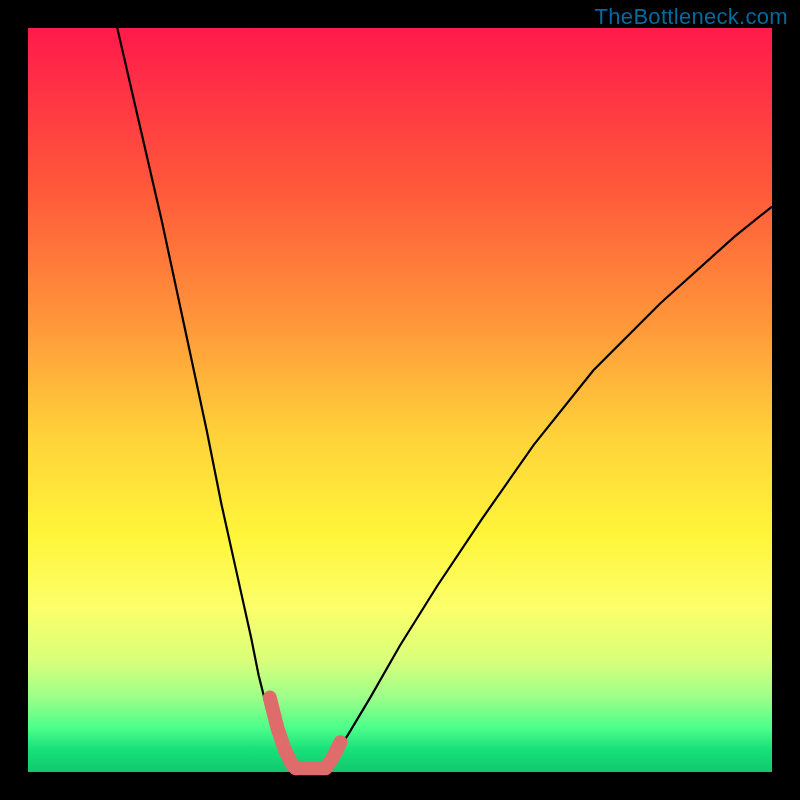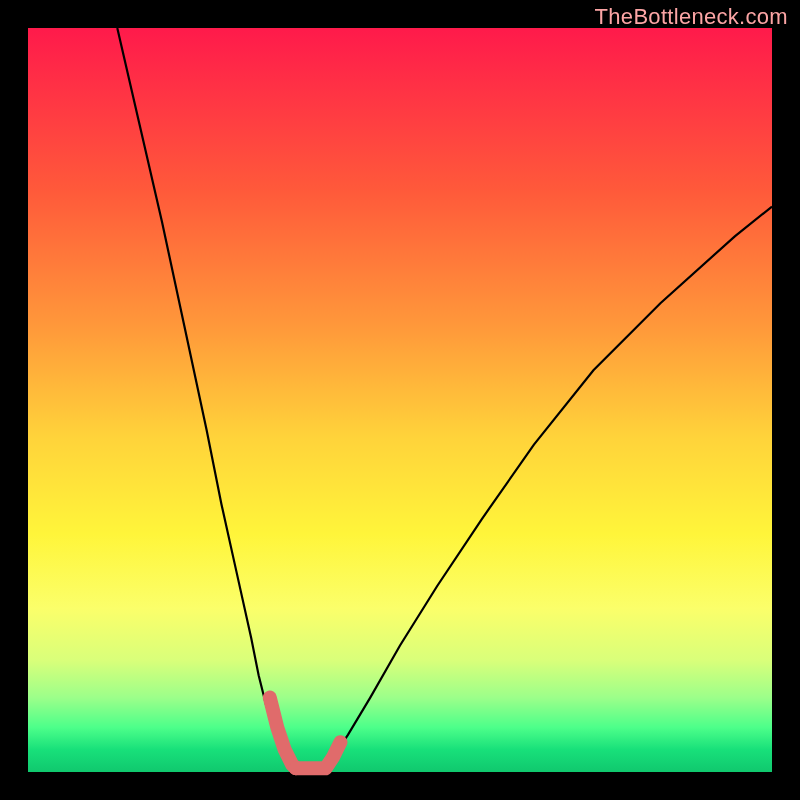--- a/index.html
+++ b/index.html
@@ -35,21 +35,21 @@
       #d9ff7a 85%,
       #9cff8a 90%,
       #4dff8a 94%,
       #18e07a 97%,
       #10c86e 100%);
   }
   .watermark {
     position: absolute;
     top: 4px;
     right: 12px;
-    color: #fca5a5;
+    color: #0369a1;
     font-size: 22px;
     font-weight: 500;
     letter-spacing: 0.3px;
     pointer-events: none;
   }
   svg.curve-layer {
     position: absolute;
     top: 0;
     left: 0;
     width: 744px;

